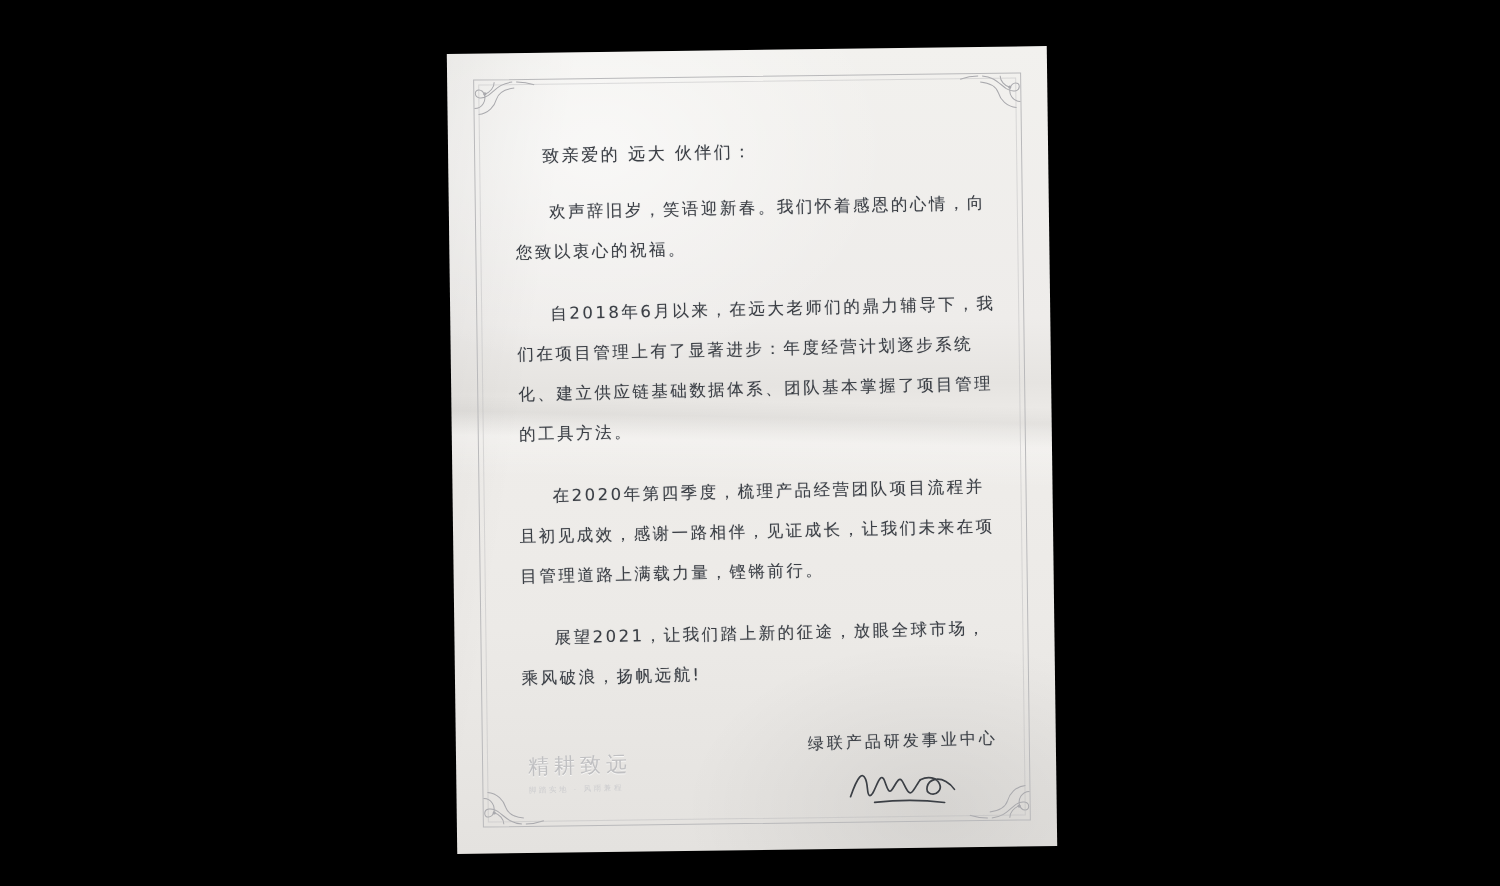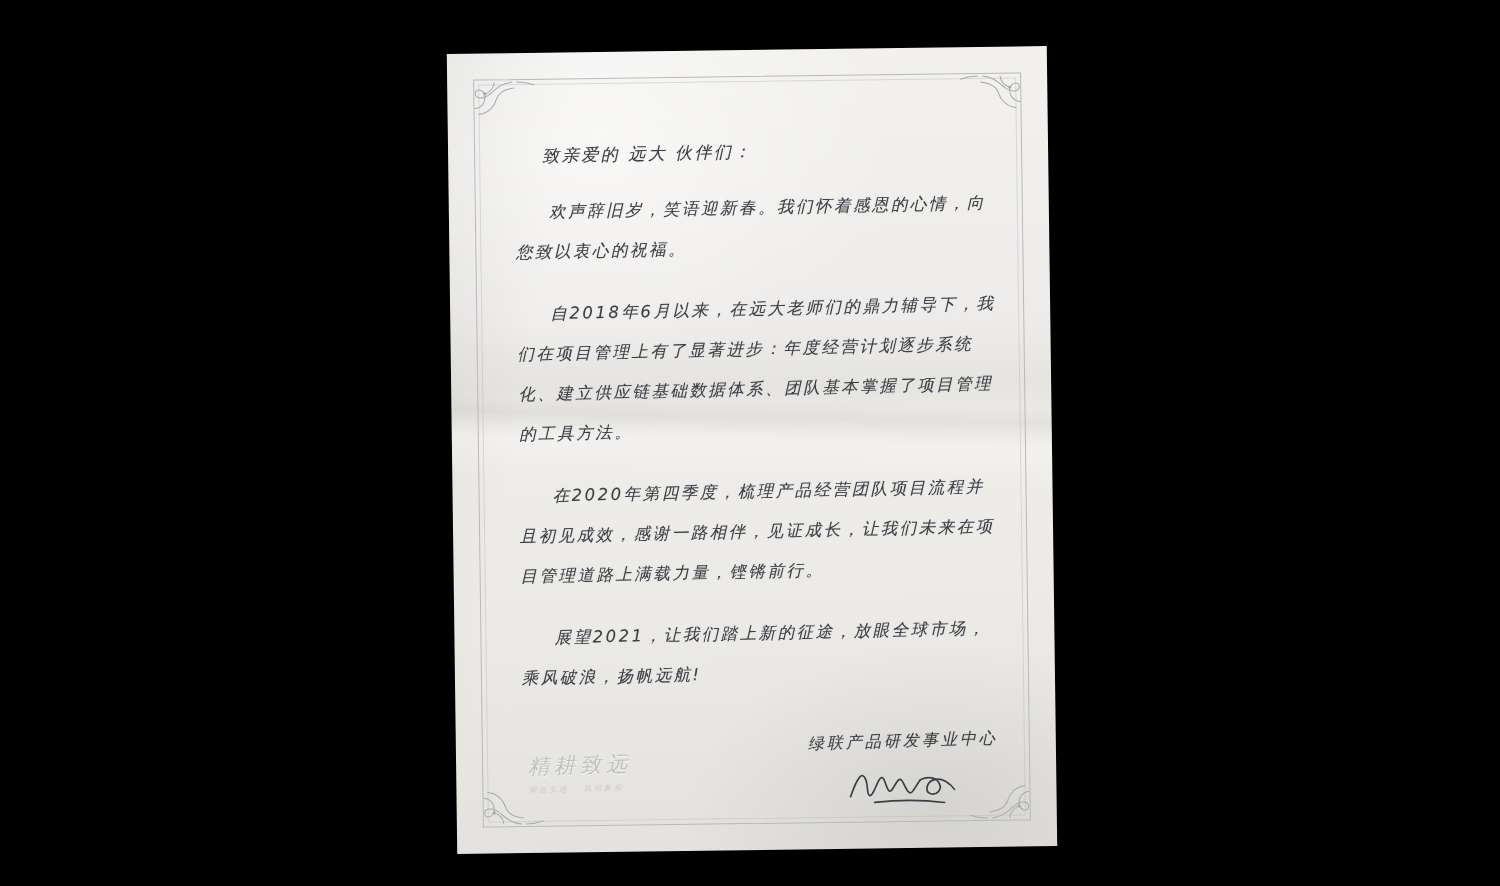--- a/index.html
+++ b/index.html
@@ -12,21 +12,20 @@
     height: 886px;
     overflow: hidden;
     font-family: "Liberation Sans", sans-serif;
   }
 
   #stage {
     position: relative;
     width: 1500px;
     height: 886px;
     background: #000000;
-    font-style: italic;
   }
 
   
   #sheet {
     position: absolute;
     left: 452px;
     top: 50px;
     width: 600px;
     height: 800px;
     background:

